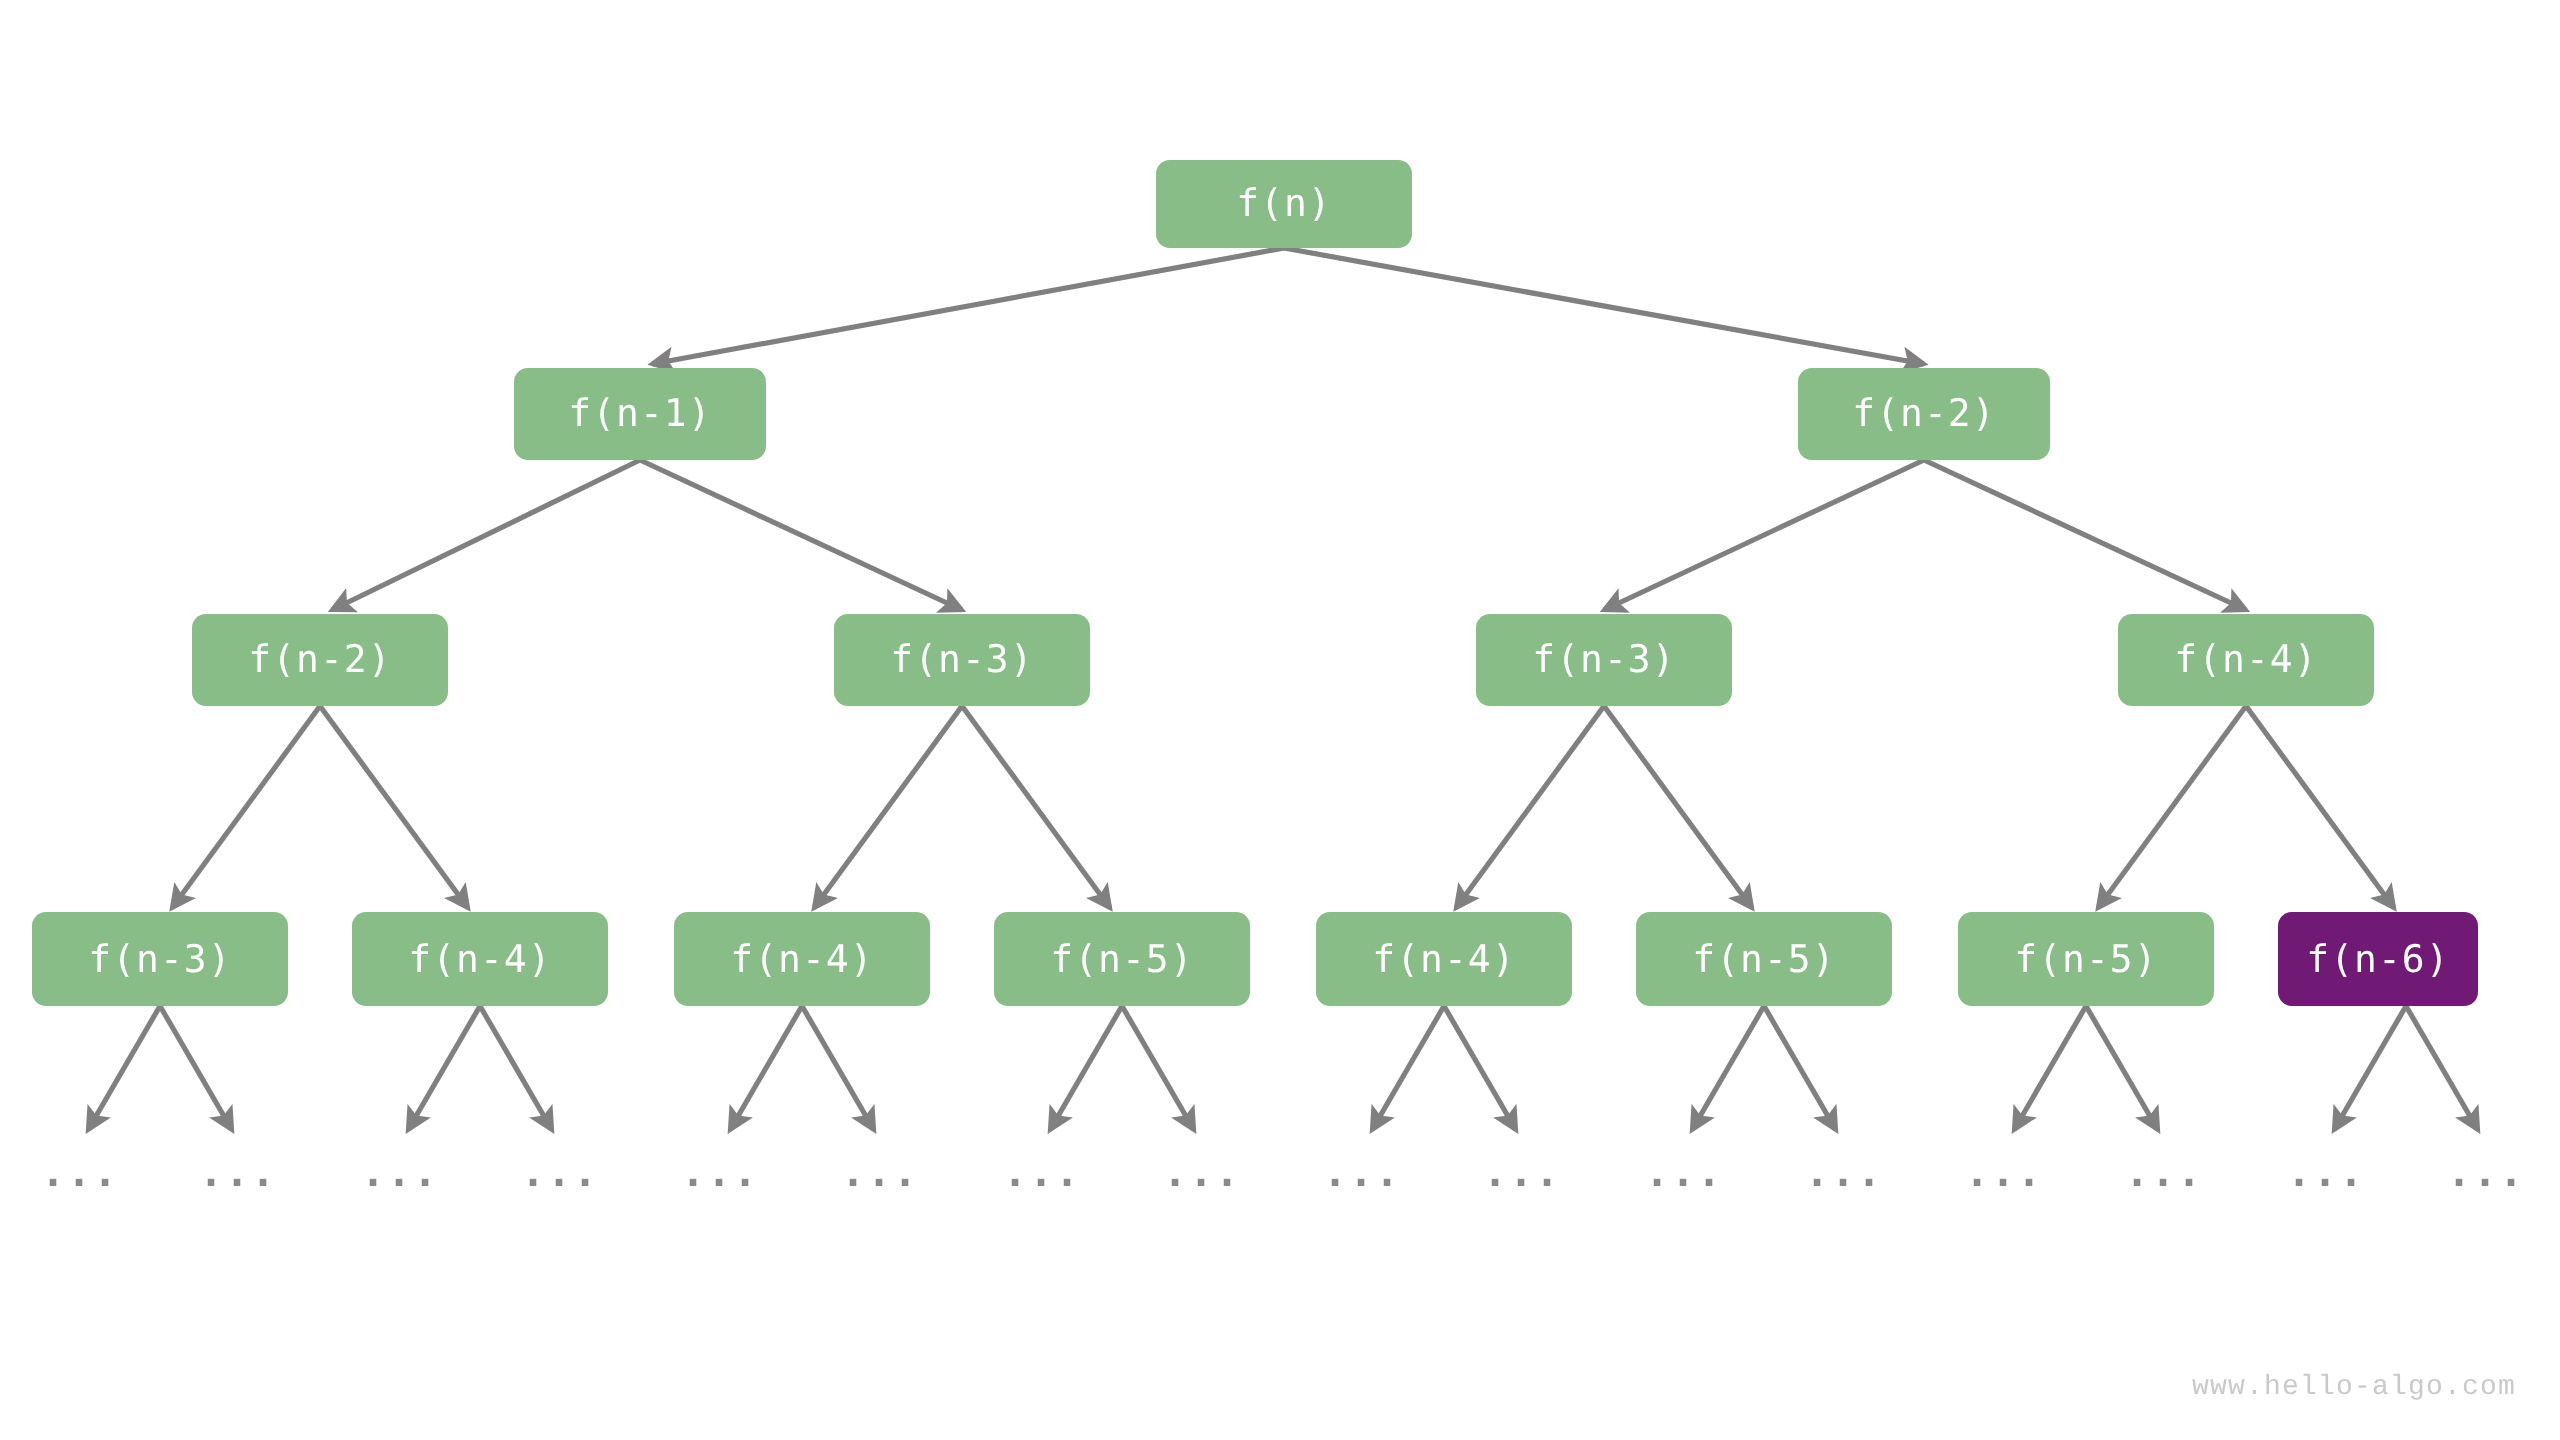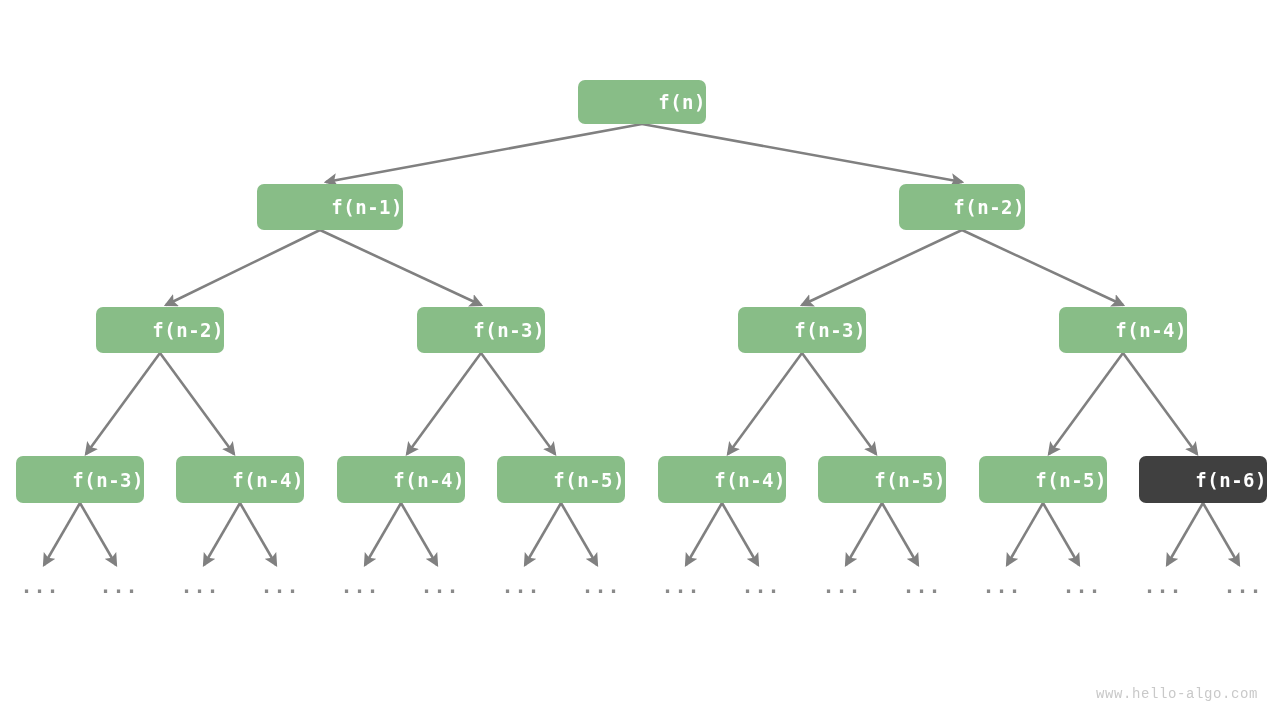--- a/index.html
+++ b/index.html
@@ -20,27 +20,27 @@
     left: 0;
     top: 0;
     width: 1280px;
     height: 720px;
     pointer-events: none;
   }
   .node {
     position: absolute;
     display: flex;
     align-items: center;
-    justify-content: flex-end;
+    justify-content: center;
     background: #88bd87;
     color: #ffffff;
     border-radius: 7px;
     font-family: "DejaVu Sans Mono", "Liberation Mono", monospace;
     font-size: 19px;
-    font-weight: 700;
+    font-weight: 400;
     letter-spacing: 0.5px;
     white-space: nowrap;
     box-sizing: border-box;
   }
   .ellipsis {
     position: absolute;
     color: #8a8a8a;
     font-family: "DejaVu Sans Mono", "Liberation Mono", monospace;
     font-size: 20px;
     font-weight: 700;
@@ -101,21 +101,21 @@
         <line x1="1043" y1="503" x2="1079" y2="565" stroke="#808080" stroke-width="2.6" stroke-linecap="butt" marker-end="url(#arrowhead)"></line>
         <line x1="1203" y1="503" x2="1167" y2="565" stroke="#808080" stroke-width="2.6" stroke-linecap="butt" marker-end="url(#arrowhead)"></line>
         <line x1="1203" y1="503" x2="1239" y2="565" stroke="#808080" stroke-width="2.6" stroke-linecap="butt" marker-end="url(#arrowhead)"></line>
       </g>
   </svg>
 
   <div id="node-layer">
       <div class="node" style="left: 578px; top: 80px; width: 128px; height: 44px; background: rgb(136, 189, 135); color: rgb(255, 255, 255);">
         <span>f(n)</span>
       </div>
-      <div class="node" style="left: 257px; top: 184px; width: 146px; height: 46px; background: rgb(136, 189, 135); color: rgb(255, 255, 255);">
+      <div class="node" style="left: 257px; top: 184px; width: 126px; height: 46px; background: rgb(136, 189, 135); color: rgb(255, 255, 255);">
         <span>f(n-1)</span>
       </div>
       <div class="node" style="left: 899px; top: 184px; width: 126px; height: 46px; background: rgb(136, 189, 135); color: rgb(255, 255, 255);">
         <span>f(n-2)</span>
       </div>
       <div class="node" style="left: 96px; top: 307px; width: 128px; height: 46px; background: rgb(136, 189, 135); color: rgb(255, 255, 255);">
         <span>f(n-2)</span>
       </div>
       <div class="node" style="left: 417px; top: 307px; width: 128px; height: 46px; background: rgb(136, 189, 135); color: rgb(255, 255, 255);">
         <span>f(n-3)</span>
@@ -140,21 +140,21 @@
       </div>
       <div class="node" style="left: 658px; top: 456px; width: 128px; height: 47px; background: rgb(136, 189, 135); color: rgb(255, 255, 255);">
         <span>f(n-4)</span>
       </div>
       <div class="node" style="left: 818px; top: 456px; width: 128px; height: 47px; background: rgb(136, 189, 135); color: rgb(255, 255, 255);">
         <span>f(n-5)</span>
       </div>
       <div class="node" style="left: 979px; top: 456px; width: 128px; height: 47px; background: rgb(136, 189, 135); color: rgb(255, 255, 255);">
         <span>f(n-5)</span>
       </div>
-      <div class="node" style="left: 1139px; top: 456px; width: 128px; height: 47px; background: #404040; color: rgb(255, 255, 255);">
+      <div class="node" style="left: 1139px; top: 456px; width: 100px; height: 47px; background: #701a75; color: rgb(255, 255, 255);">
         <span>f(n-6)</span>
       </div>
     </div>
 
   <div id="ellipsis-layer">
       <div class="ellipsis" style="left: 40px; top: 586px; color: rgb(138, 138, 138);">...</div>
       <div class="ellipsis" style="left: 119px; top: 586px; color: rgb(138, 138, 138);">...</div>
       <div class="ellipsis" style="left: 200px; top: 586px; color: rgb(138, 138, 138);">...</div>
       <div class="ellipsis" style="left: 280px; top: 586px; color: rgb(138, 138, 138);">...</div>
       <div class="ellipsis" style="left: 360px; top: 586px; color: rgb(138, 138, 138);">...</div>

